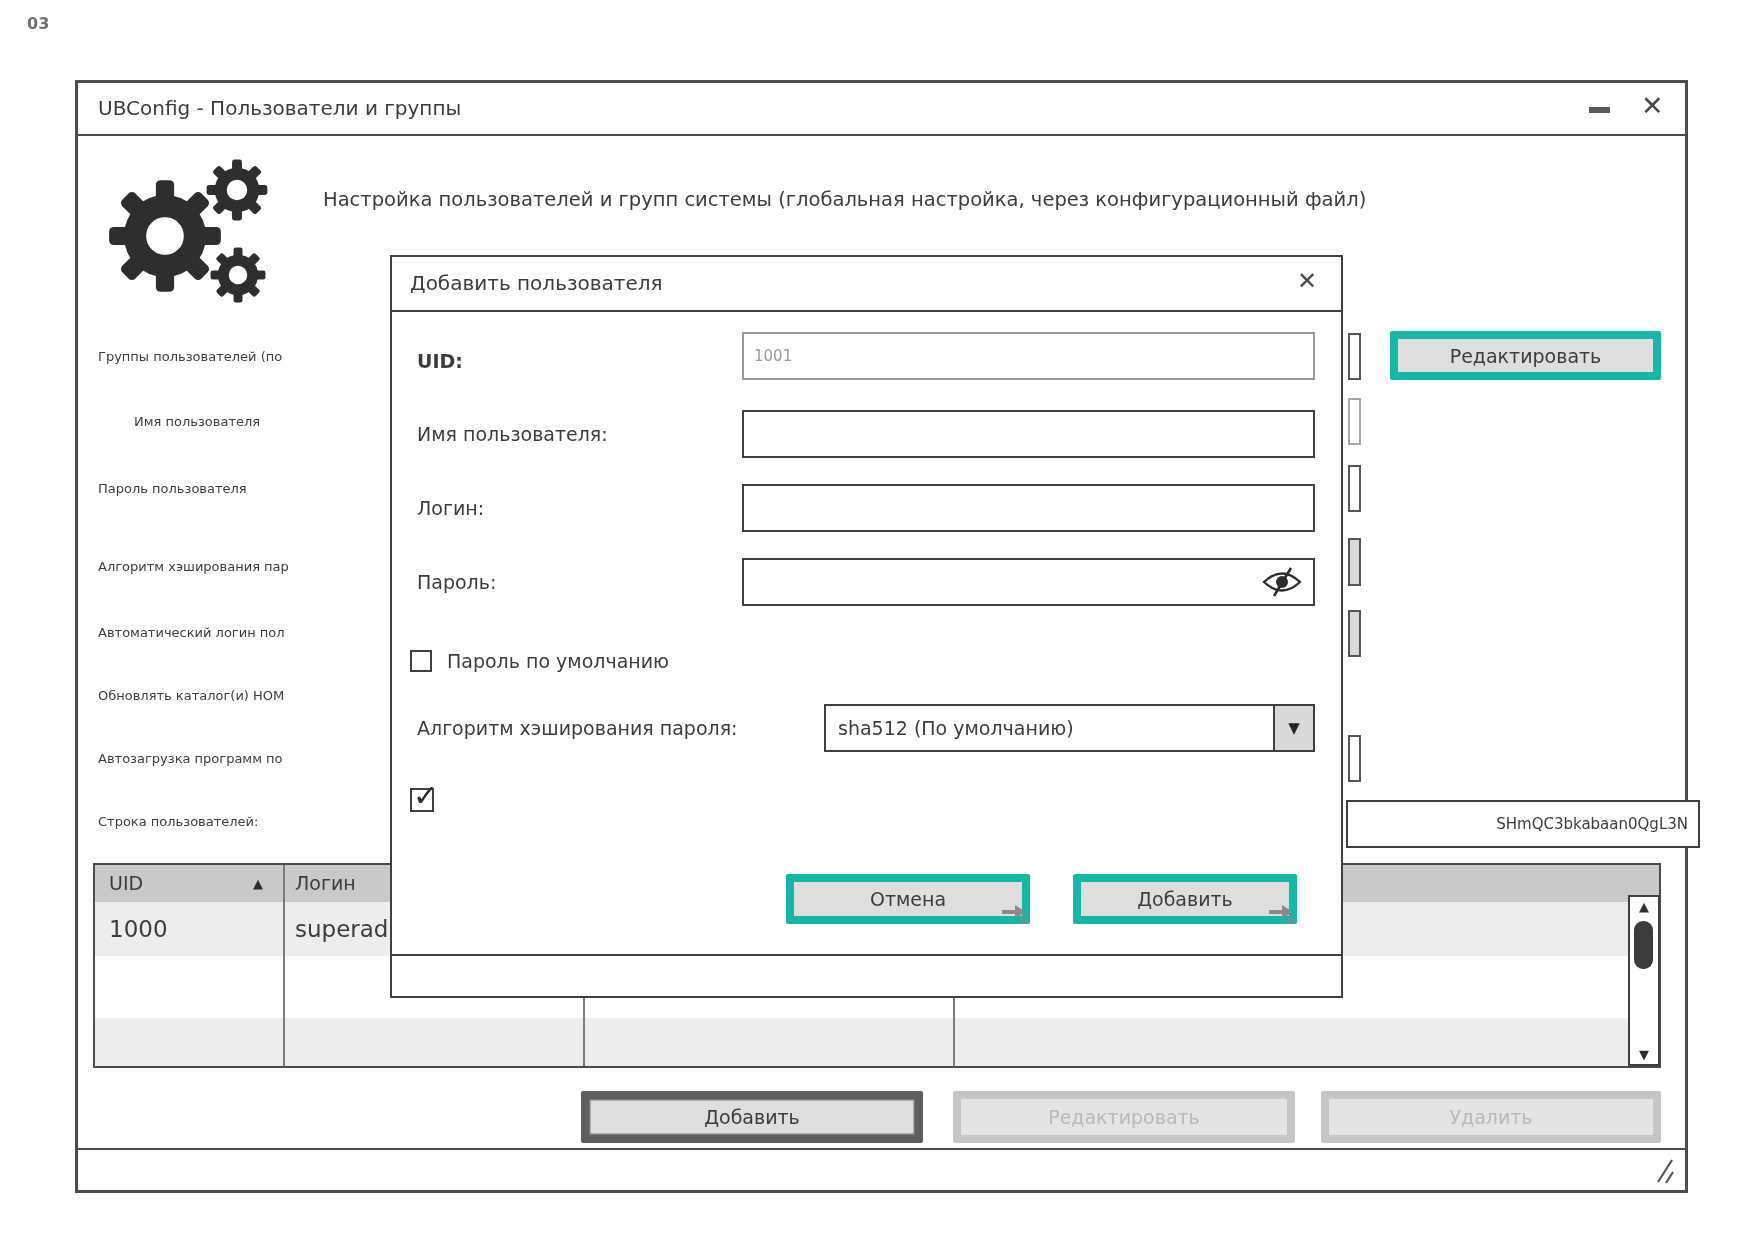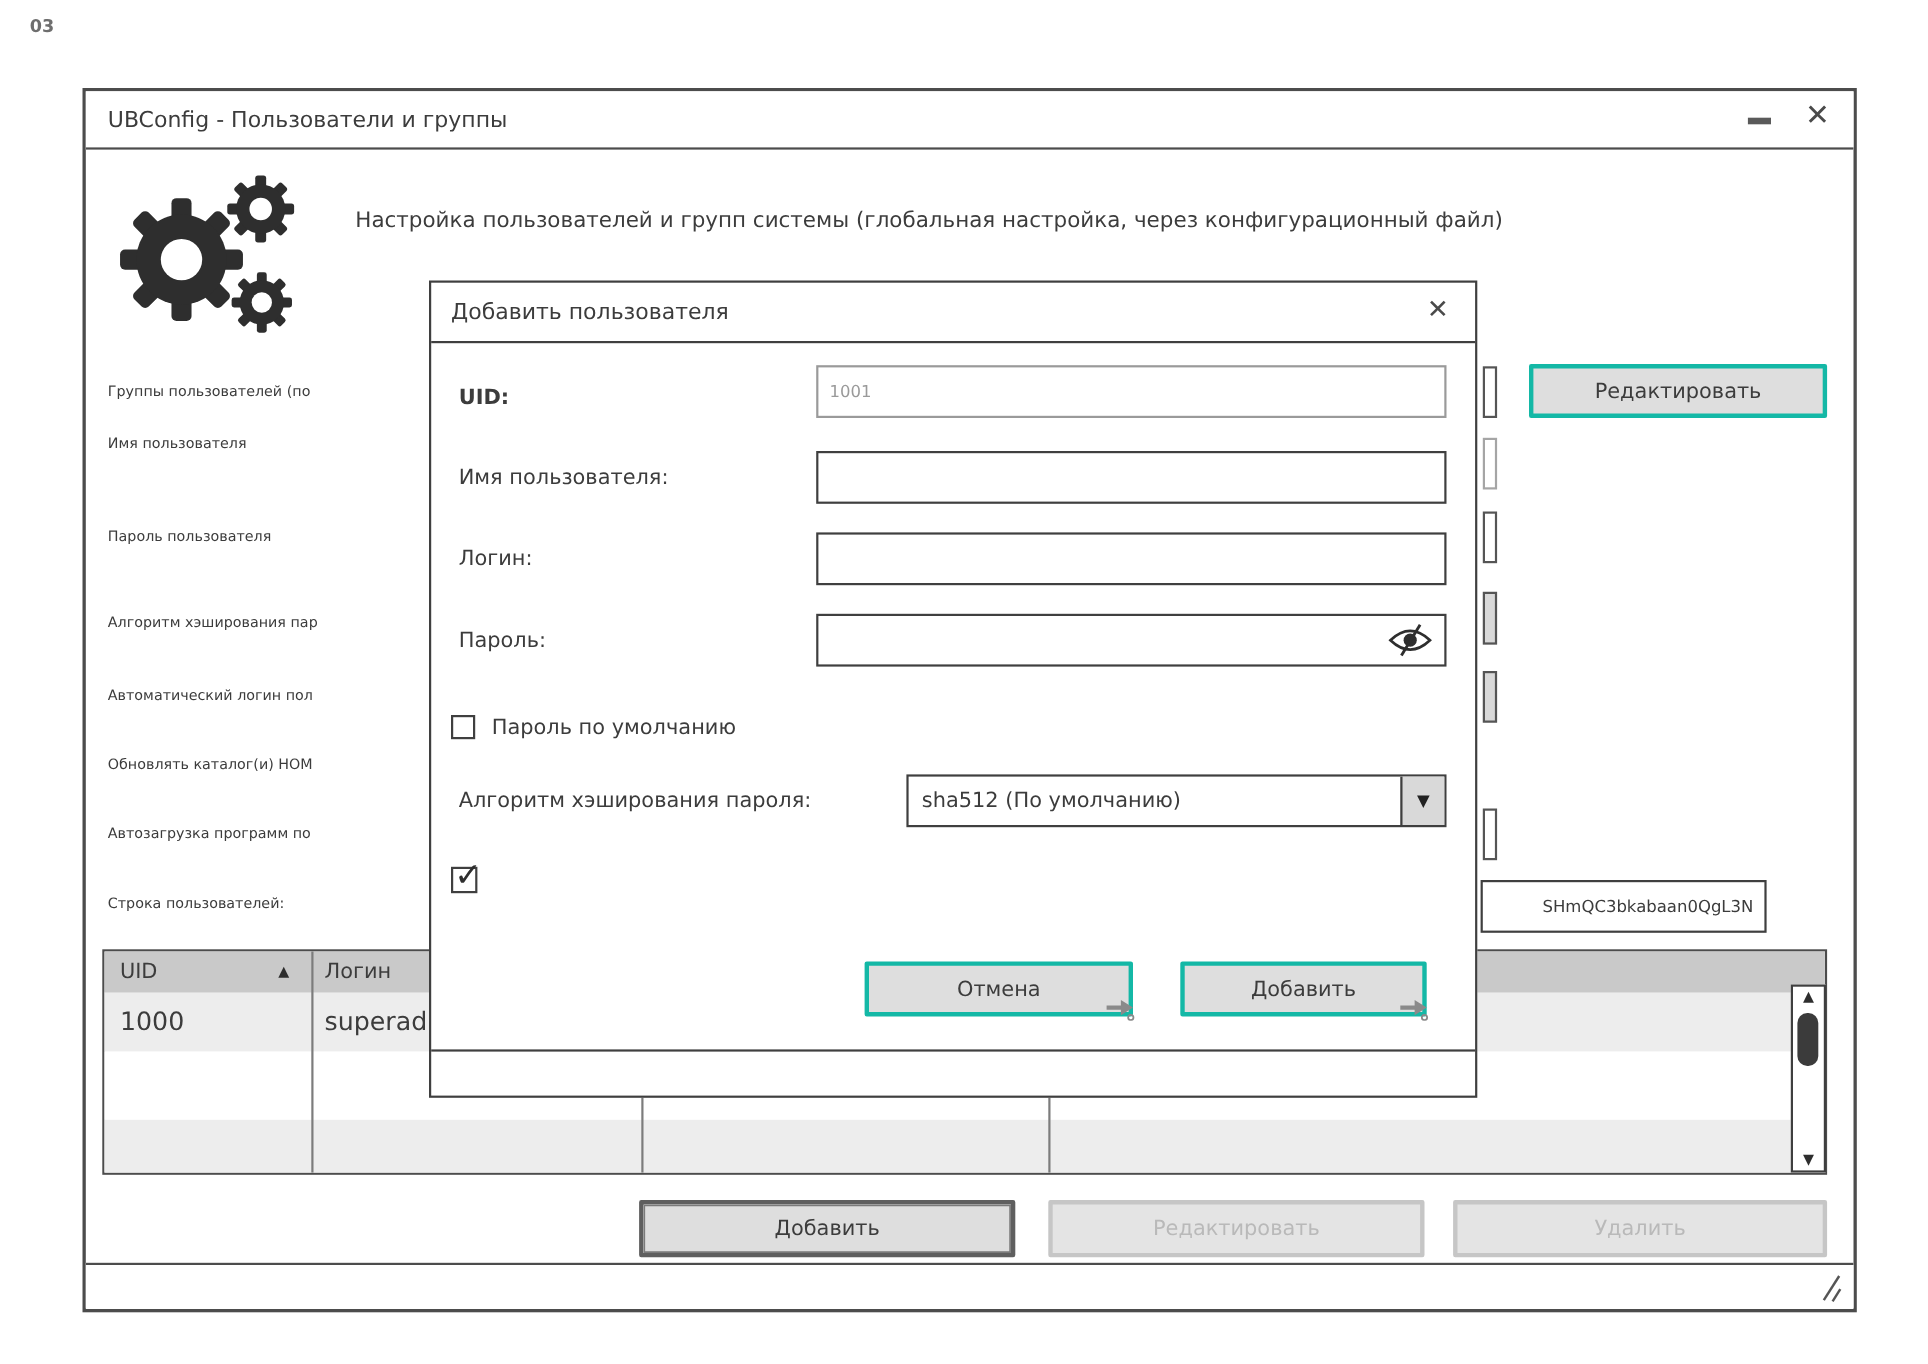--- a/index.html
+++ b/index.html
@@ -8,21 +8,21 @@
   .abs{position:absolute;}
   .badge{font-size:16px;font-weight:bold;color:#6e6e6e;}
   .window{left:75px;top:80px;width:1607px;height:1107px;border:3px solid #4c4c4c;background:#fff;}
   .titlebar{left:0;top:0;right:0;height:51px;border-bottom:2px solid #4c4c4c;background:#fff;}
   .titlebar .title{left:20px;top:0;height:51px;line-height:51px;font-size:20px;}
   .min-rect{left:1511px;top:24px;width:21px;height:6px;background:#5a5a5a;cursor:pointer;}
   .win-close{left:1563px;top:7px;font-size:27px;color:#4a4a4a;cursor:pointer;}
   .desc{left:245px;top:104px;width:1290px;font-size:19.5px;line-height:26px;}
   .flabel{left:20px;width:295px;height:26px;font-size:13px;line-height:26px;white-space:nowrap;overflow:hidden;}
   .btn{display:flex;align-items:center;justify-content:center;background:#dedede;
-       border:4px solid #14b8a6;border-radius:2px;font-size:19px;color:#3c3c3c;cursor:pointer;box-sizing:border-box;}
+       border:8px solid #14b8a6;border-radius:2px;font-size:19px;color:#3c3c3c;cursor:pointer;box-sizing:border-box;}
   .btn.primary{border-color:#5f5f5f;box-shadow:inset 0 0 0 1.5px #7a7a7a;}
   .btn.disabled{color:#b9b9b9;border-color:#c6c6c6;background:#e4e4e4;cursor:default;}
   .sliver{width:13px;box-sizing:border-box;background:#fff;border:2px solid #555;}
   .sliver.gray{background:#d9d9d9;}
   input.box{position:absolute;box-sizing:border-box;border:2px solid #3f3f3f;background:#fff;
             font-family:inherit;font-size:15px;color:#3c3c3c;padding:0 10px;outline:none;}
   .table{left:15px;top:780px;width:1568px;height:205px;border:2px solid #4c4c4c;box-sizing:border-box;background:#fff;}
   .thead{left:0;top:0;right:0;height:37px;background:#c9c9c9;border-bottom:1px solid #959595;}
   .th{font-size:19px;line-height:37px;}
   .colsep{top:0;width:2px;height:201px;background:#7c7c7c;}
@@ -81,38 +81,38 @@
         </g>
       </defs>
       <use href="#gear" transform="translate(2,28) scale(1.14)"></use>
       <use href="#gear" transform="translate(100,8) scale(0.62)"></use>
       <use href="#gear" transform="translate(104,96) scale(0.56)"></use>
     </svg>
 
     <div class="abs desc">Настройка пользователей и групп системы (глобальная настройка, через конфигурационный файл)</div>
 
     <div class="abs flabel" style="top:261px;">Группы пользователей (по</div>
-    <div class="abs flabel" style="top:308px;">Имя пользователя</div>
+    <div class="abs flabel" style="top:326px;margin-left:36px;">Имя пользователя</div>
     <div class="abs flabel" style="top:393px;">Пароль пользователя</div>
     <div class="abs flabel" style="top:471px;">Алгоритм хэширования пар</div>
     <div class="abs flabel" style="top:537px;">Автоматический логин пол</div>
     <div class="abs flabel" style="top:600px;">Обновлять каталог(и) HOM</div>
     <div class="abs flabel" style="top:663px;">Автозагрузка программ по</div>
     <div class="abs flabel" style="top:726px;">Строка пользователей:</div>
 
     <div class="abs sliver" style="left:1270px;top:250px;height:47px;"></div>
     <div class="abs sliver" style="left:1270px;top:315px;height:47px;border-color:#a5a5a5;"></div>
     <div class="abs sliver" style="left:1270px;top:382px;height:47px;"></div>
     <div class="abs sliver gray" style="left:1270px;top:455px;height:48px;"></div>
     <div class="abs sliver gray" style="left:1270px;top:527px;height:47px;"></div>
     <div class="abs sliver" style="left:1270px;top:652px;height:47px;"></div>
 
     <div class="abs btn" style="left:1312px;top:248px;width:271px;height:49px;">Редактировать</div>
 
-    <input class="box right-align" style="left: 1268px; top: 717px; width: 260px; height: 48px;" readonly="" value="SHmQC3bkabaan0QgL3N">
+    <input class="box right-align" style="left: 1268px; top: 717px; width: 354px; height: 48px;" readonly="" value="SHmQC3bkabaan0QgL3N">
 
     <div class="abs table">
       <div class="abs thead">
         <div class="abs th" style="left:14px;">UID</div>
         <span class="abs" style="left:158px;top:0;font-size:13px;line-height:37px;color:#2e2e2e;">▲</span>
         <div class="abs th" style="left:200px;">Логин</div>
       </div>
       <div class="abs trow" style="top:37px;height:54px;background:#ededed;">
         <div class="abs cell" style="left:14px;">1000</div>
         <div class="abs cell" style="left:200px;">superad</div>

